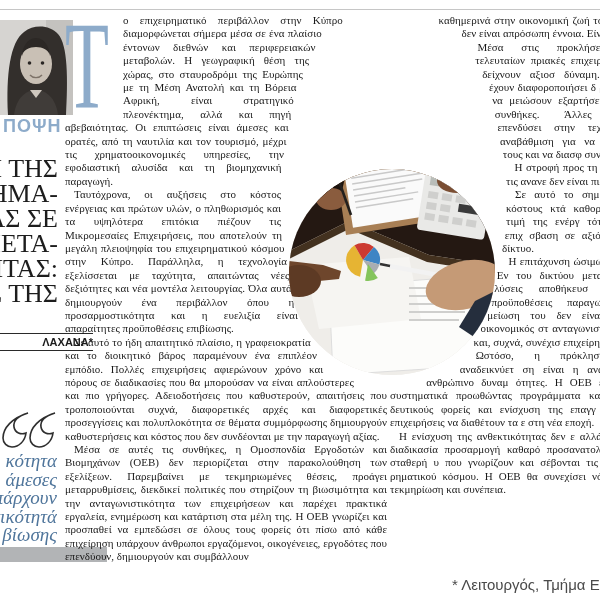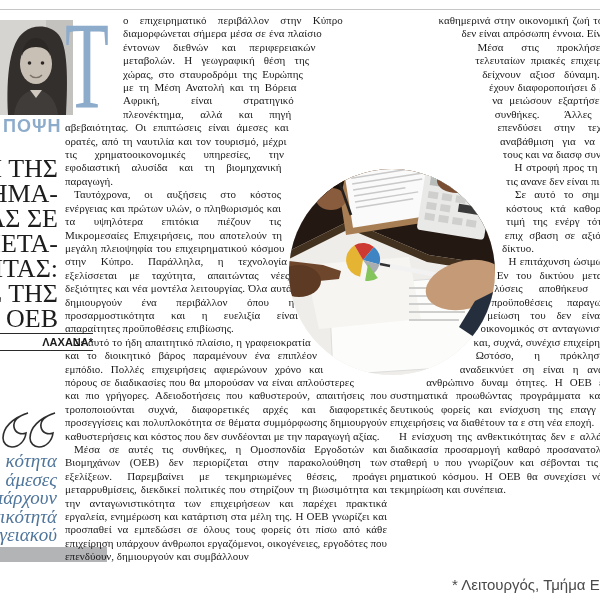--- a/index.html
+++ b/index.html
@@ -68,40 +68,39 @@
 
     <div class="section-label">ΠΟΨΗ</div>
 
     <div class="headline" data-repeat="sidebar.headline_lines">
         <div class="hl-line">Ι ΤΗΣ</div>
         <div class="hl-line">ΗΜΑ-</div>
         <div class="hl-line">ΑΣ ΣΕ</div>
         <div class="hl-line">ΜΕΤΑ-</div>
         <div class="hl-line">ΗΤΑΣ:</div>
         <div class="hl-line">Σ ΤΗΣ</div>
-        <div class="hl-line">ΟΕΒ</div>
       </div>
 
     <div class="author">
       <span>ΛΑΧΑΝΑ*</span>
     </div>
 
     <div class="quote-icon">
       <svg width="60" height="40" viewBox="0 0 60 40">
         <path d="M28 2 C12 7 3 17 3 27 C3 32 7 36 12 36 C19 36 25 30 26 22 C21 24 15 22 14 16 C13 10 18 5 28 2 Z" fill="#fff" stroke="#2e2e2e" stroke-width="1.6"></path>
         <path d="M55 2 C39 7 30 17 30 27 C30 32 34 36 39 36 C46 36 52 30 53 22 C48 24 42 22 41 16 C40 10 45 5 55 2 Z" fill="#fff" stroke="#2e2e2e" stroke-width="1.6"></path>
       </svg>
     </div>
 
     <div class="pullquote" data-repeat="sidebar.pullquote_lines">
         <div class="pq-line">κότητα</div>
         <div class="pq-line">άμεσες</div>
         <div class="pq-line">υπάρχουν</div>
         <div class="pq-line">τικότητά</div>
-        <div class="pq-line">γειακού</div>
+        <div class="pq-line">βίωσης</div>
       </div>
 
     <div class="gray-bar"></div>
   </aside>
 
   <div class="col col1">
     <span class="dropcap">Τ</span>
     <div class="spacer-r"></div>
     <div data-repeat="article.col1_paragraphs">
         <p class="para">ο επιχειρηματικό περιβάλλον στην Κύπρο διαμορφώνεται σήμερα μέσα σε ένα πλαίσιο έντονων διεθνών και περιφερειακών μεταβολών. Η γεωγραφική θέση της χώρας, στο σταυροδρόμι της Ευρώπης με τη Μέση Ανατολή και τη Βόρεια Αφρική, είναι στρατηγικό πλεονέκτημα, αλλά και πηγή αβεβαιότητας. Οι επιπτώσεις είναι άμεσες και ορατές, από τη ναυτιλία και τον τουρισμό, μέχρι τις χρηματοοικονομικές υπηρεσίες, την εφοδιαστική αλυσίδα και τη βιομηχανική παραγωγή.</p>

